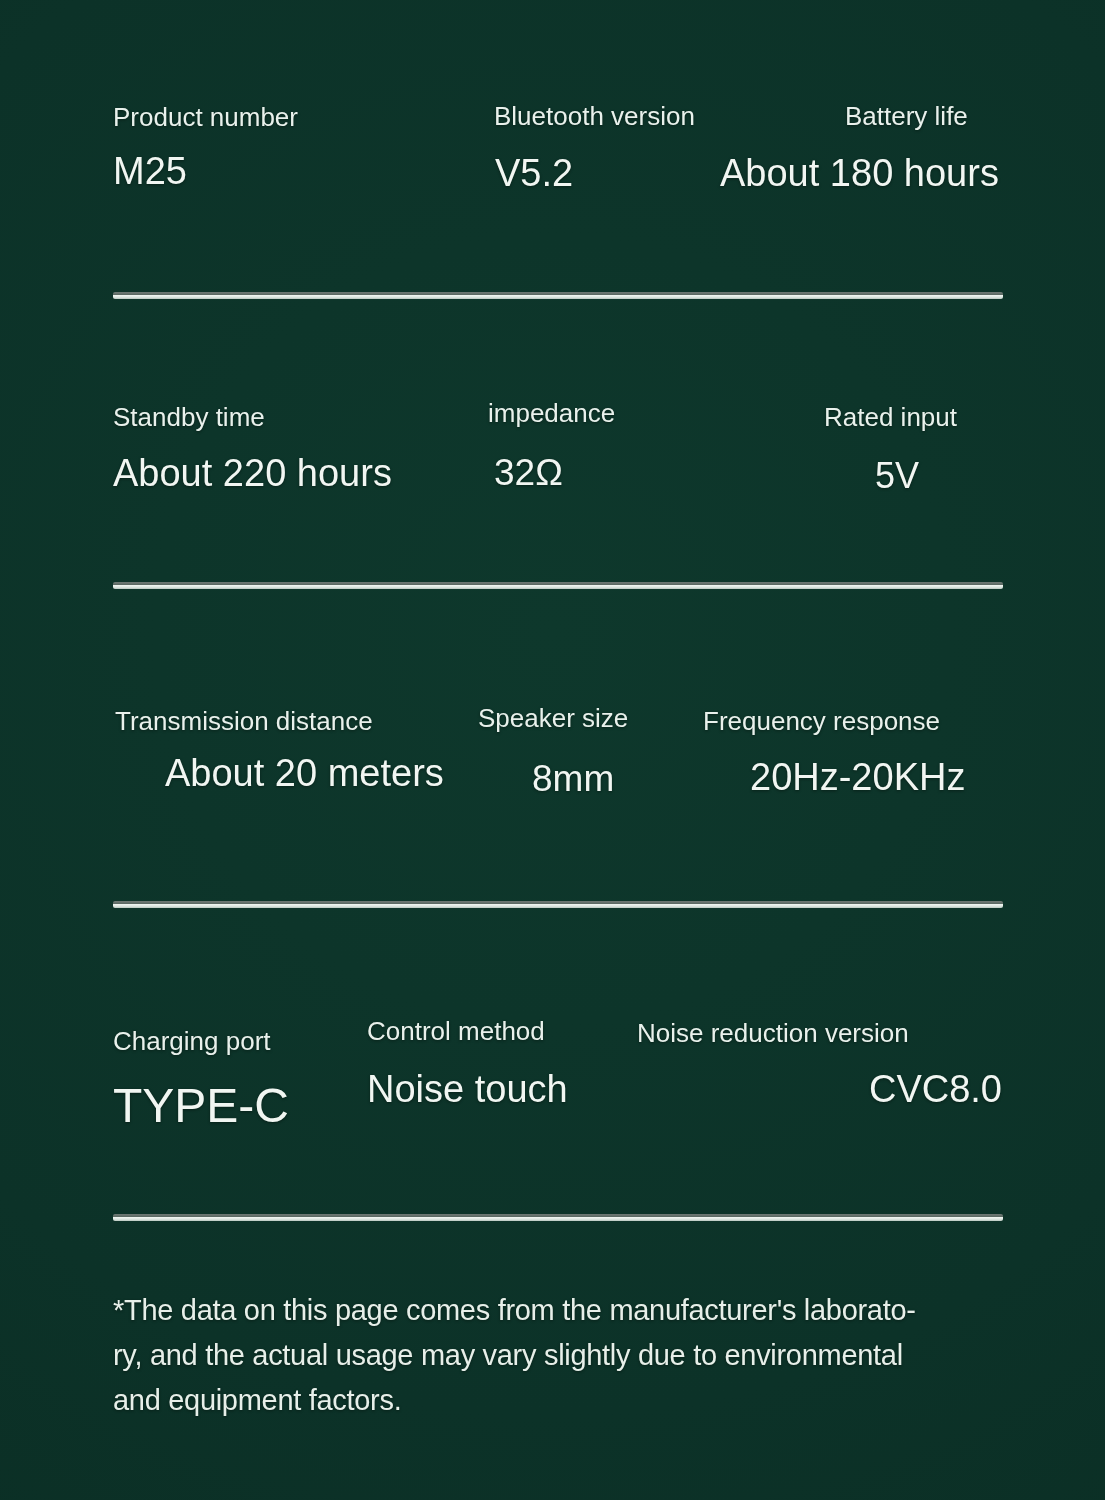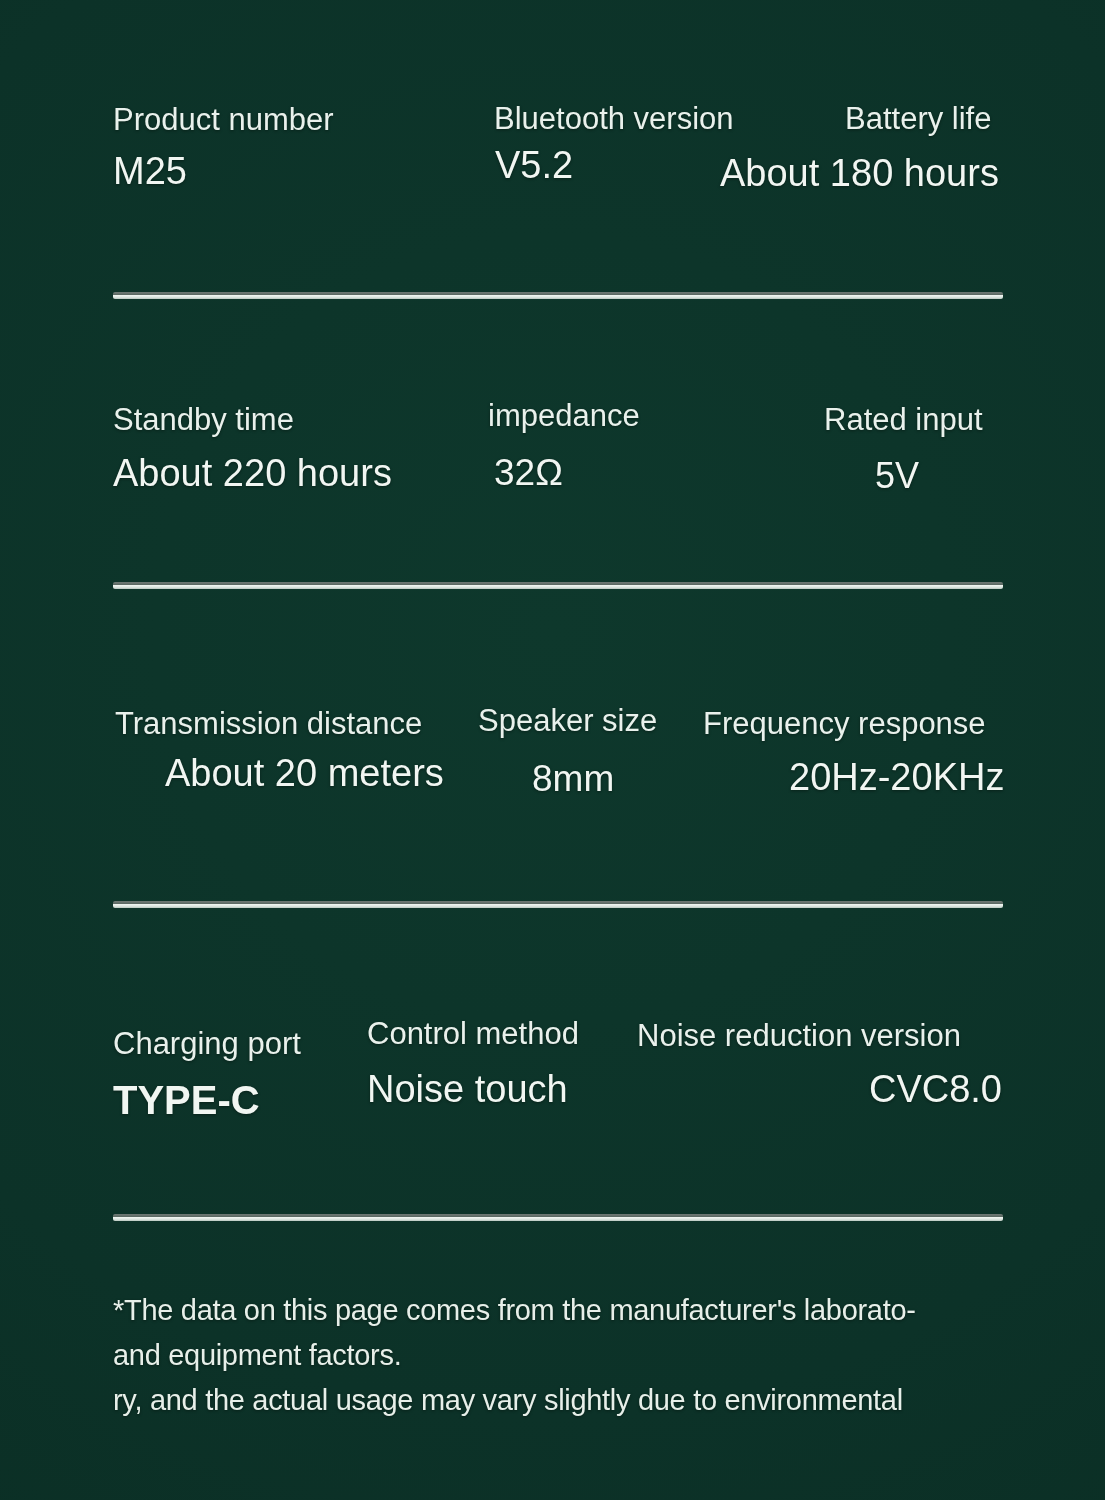--- a/index.html
+++ b/index.html
@@ -14,52 +14,52 @@
     overflow: hidden;
     background: radial-gradient(130% 95% at 50% 42%, #0e382c 0%, #0c3228 55%, #0a2c22 100%);
     font-family: "Liberation Sans", "DejaVu Sans", sans-serif;
     color: #edf3ef;
   }
   .txt {
     position: absolute;
     white-space: nowrap;
     text-shadow: 0 1px 3px rgba(0, 10, 6, 0.45);
   }
-  .lab { font-size: 31px; font-weight: 400; color: #e9f1ec; }
+  .lab { font-size: 26px; font-weight: 400; color: #e9f1ec; }
   .val { font-size: 38px; font-weight: 400; color: #f1f6f2; }
 
   
   .l-product    { left: 113px; top: 102px; }
   .l-bluetooth  { left: 494px; top: 101px; }
   .l-battery    { left: 845px; top: 101px; }
   .v-product    { left: 113px; top: 150px; }
-  .v-bluetooth  { left: 495px; top: 144px; text-align: right; }
+  .v-bluetooth  { left: 495px; top: 152px; text-align: right; }
   .v-battery    { left: 720px; top: 152px; }
 
   
   .l-standby    { left: 113px; top: 402px; }
   .l-impedance  { left: 488px; top: 398px; }
   .l-rated      { left: 824px; top: 402px; }
   .v-standby    { left: 113px; top: 452px; }
   .v-impedance  { left: 494px; top: 452px; font-size: 37px; }
   .v-rated      { left: 875px; top: 455px; font-size: 36px; }
 
   
   .l-transmission { left: 115px; top: 706px; }
   .l-speaker      { left: 478px; top: 703px; }
   .l-frequency    { left: 703px; top: 706px; }
   .v-transmission { left: 135px; top: 752px; margin-left: 30px; }
   .v-speaker      { left: 532px; top: 758px; font-size: 37px; }
-  .v-frequency    { left: 750px; top: 756px; margin-left: 39px; }
+  .v-frequency    { left: 750px; top: 756px; }
 
   
   .l-charging { left: 113px; top: 1026px; }
   .l-control  { left: 367px; top: 1016px; }
   .l-noise    { left: 637px; top: 1018px; }
-  .v-charging { left: 113px; top: 1078px; font-size: 40px; font-weight: bold; }
+  .v-charging { left: 113px; top: 1078px; font-size: 48px; }
   .v-control  { left: 367px; top: 1068px; }
   .v-noise    { right: 103px; top: 1068px; }
 
   .divider {
     position: absolute;
     left: 113px;
     width: 890px;
     height: 4px;
     background: linear-gradient(180deg, #f2f7f3 0%, #dde7e1 55%, #b9c7c0 100%);
     border-top: 3px solid rgba(8, 22, 17, 0.55);
@@ -119,17 +119,17 @@
   <span class="txt lab l-noise">Noise reduction version</span>
   <span class="txt lab l-control">Control method</span>
   <span class="txt val v-charging">TYPE-C</span>
   <span class="txt val v-control">Noise touch</span>
   <span class="txt val v-noise">CVC8.0</span>
 
   <div class="divider d4"></div>
 
   <div class="disclaimer">
     <div>*The data on this page comes from the manufacturer's laborato-</div>
+    <div>ry, and the actual usage may vary slightly due to environmental</div>
     <div>and equipment factors.</div>
-    <div>ry, and the actual usage may vary slightly due to environmental</div>
   </div>
 
 </div>
 
 </body></html>

